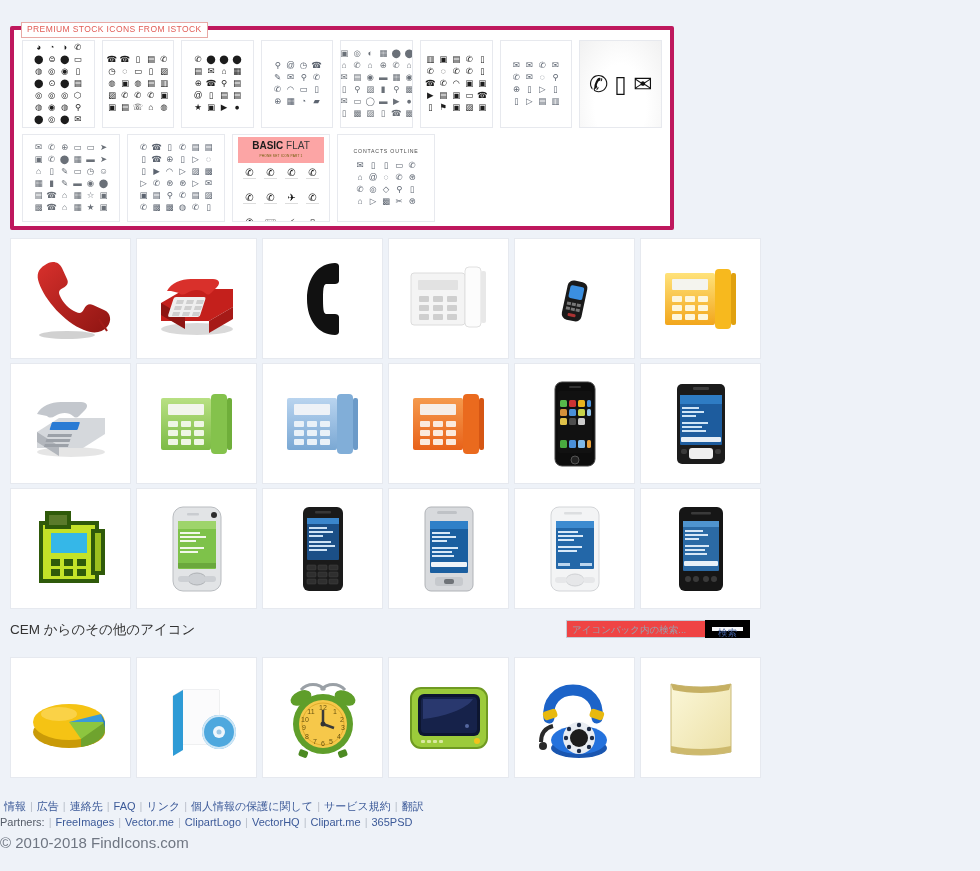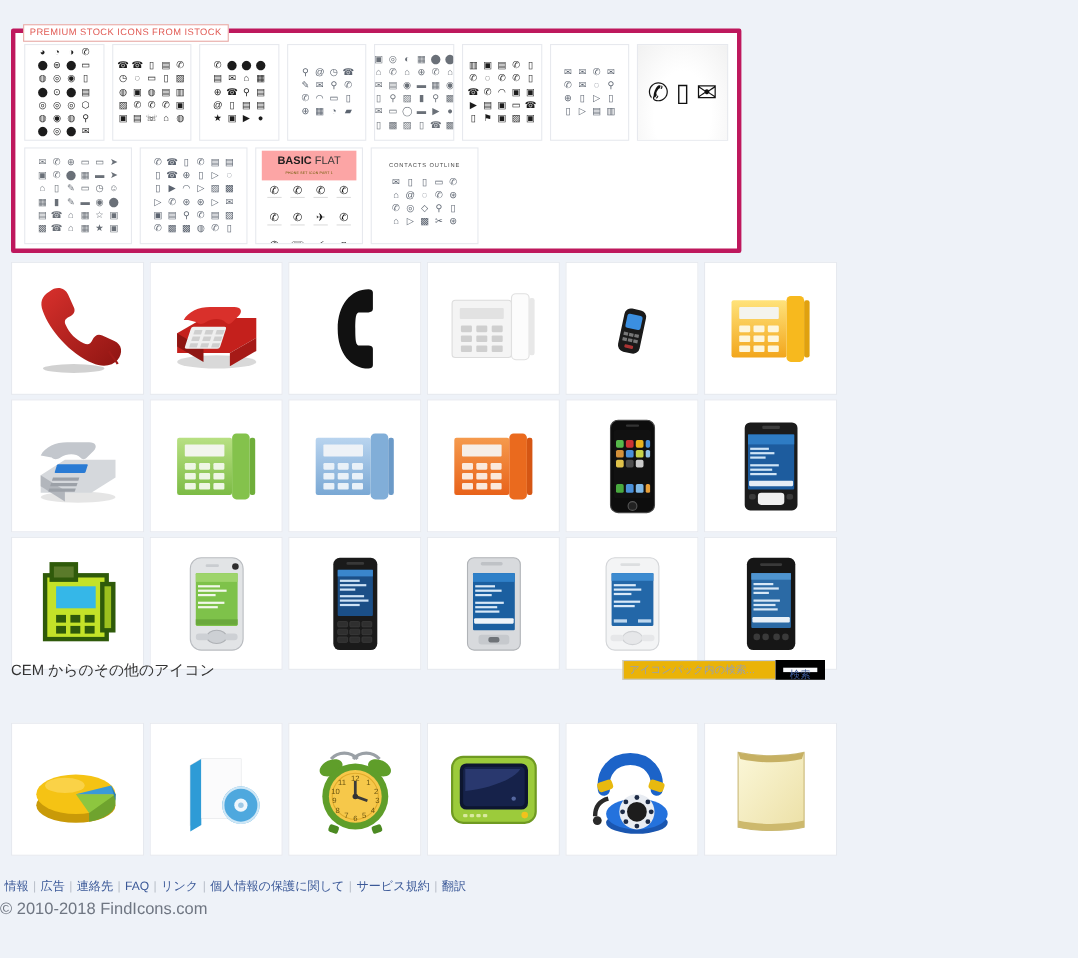--- a/index.html
+++ b/index.html
@@ -168,38 +168,38 @@
     display: flex;
     align-items: center;
     justify-content: center;
     position: relative;
   }
   .card .art { width: 96px; height: 96px; position: relative; }
 
   
   .cem-head {
     position: absolute;
-    left: 0; top: 600px; width: 916px; height: 30px;
+    left: 0; top: 620px; width: 916px; height: 30px;
   }
   .cem-title {
     position: absolute;
     left: 10px; top: 1px;
     font-size: 13.5px; color: #333;
   }
   .search-wrap {
     position: absolute;
     right: 166px; top: 0px;
     display: flex;
   }
   .search-input {
     width: 139px;
     height: 18px;
     border: 1px solid #c6ccd6;
     border-right: none;
-    background: #eab308;
+    background: #ef4444;
     font-size: 9.5px;
     color: #333;
     padding: 0 5px;
     box-sizing: border-box;
     outline: none;
     font-family: "Liberation Sans", "DejaVu Sans", sans-serif;
   }
   .search-input::placeholder { color: #9aa1ad; }
   .search-btn {
     height: 18px;
@@ -1117,16 +1117,17 @@
     <path d="M18 14c18 4 42 4 60 0v68c-18 4-42 4-60 0z" fill="url(#pg)" stroke="#c9b978"></path>
     <path d="M18 14c18 4 42 4 60 0l-2 6c-18 4-38 4-56 0z" fill="#c6b063"></path>
     <path d="M18 76c18 4 42 4 60 0l0 6c-18 4-42 4-60 0z" fill="#cdb96d"></path>
   </svg>
         </div>
       </div>
     </div>
 
   <div class="footer">
     <div id="footer-links"><a href="#">情報</a><span class="sep">|</span><a href="#">広告</a><span class="sep">|</span><a href="#">連絡先</a><span class="sep">|</span><a href="#">FAQ</a><span class="sep">|</span><a href="#">リンク</a><span class="sep">|</span><a href="#">個人情報の保護に関して</a><span class="sep">|</span><a href="#">サービス規約</a><span class="sep">|</span><a href="#">翻訳</a></div>
+    <div id="footer-partners"><span class="partners-label">Partners:</span><span class="sep">|</span><a href="#">FreeImages</a><span class="sep">|</span><a href="#">Vector.me</a><span class="sep">|</span><a href="#">ClipartLogo</a><span class="sep">|</span><a href="#">VectorHQ</a><span class="sep">|</span><a href="#">Clipart.me</a><span class="sep">|</span><a href="#">365PSD</a></div>
     <div class="copyright">© 2010-2018 FindIcons.com</div>
   </div>
 
 </div>
 
 </body></html>

